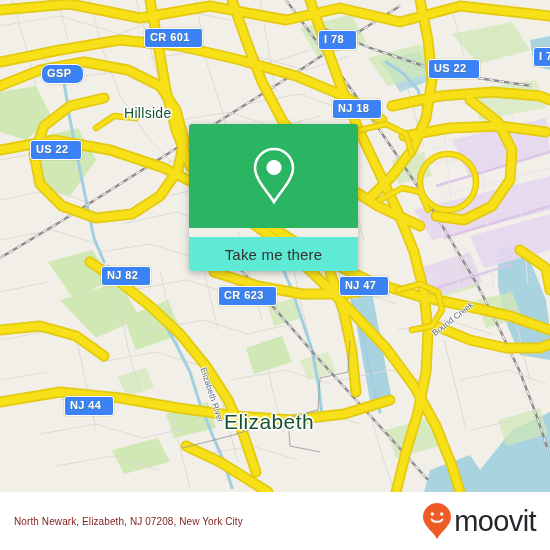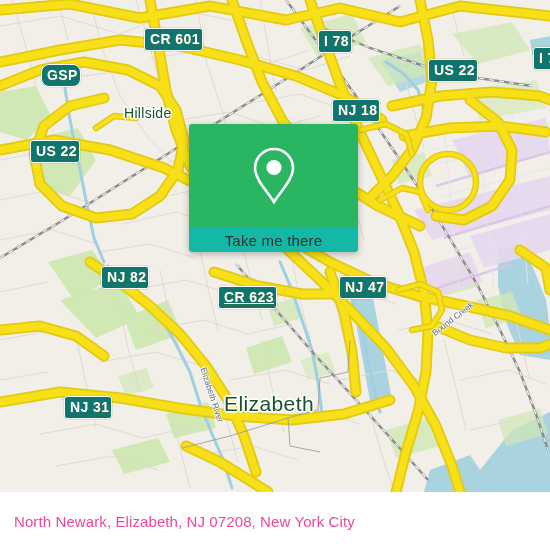--- a/index.html
+++ b/index.html
@@ -8,47 +8,47 @@
 
   
   #map{position:absolute;left:0;top:0;width:550px;height:492px;background:#f2efe9;overflow:hidden;}
   #mapsvg{position:absolute;left:0;top:0;}
 
   
   .plabel{position:absolute;color:#14532d;white-space:nowrap;
     text-shadow:1.6px 0 1px #fff,-1.6px 0 1px #fff,0 1.6px 1px #fff,0 -1.6px 1px #fff,
                 1.2px 1.2px 1px #fff,-1.2px 1.2px 1px #fff,1.2px -1.2px 1px #fff,-1.2px -1.2px 1px #fff;}
   .plabel.town{font-size:14px;letter-spacing:.3px;}
-  .plabel.city{font-size:21px;letter-spacing:.4px;}
+  .plabel.city{font-size:21px;letter-spacing:.4px;margin-top:18px;}
   .wlabel{position:absolute;color:#5d6b86;font-size:8.5px;white-space:nowrap;
     text-shadow:1.2px 0 1px #fff,-1.2px 0 1px #fff,0 1.2px 1px #fff,0 -1.2px 1px #fff;}
 
   
-  .shield{position:absolute;background:#0f766e;border:1.6px solid #fff;border-radius:3px;
-    color:#fff;font-size:14px;font-weight:bold;line-height:1;padding:3px 2px 4px 5px;
+  .shield{position:absolute;background:#3b82f6;border:1.6px solid #fff;border-radius:3px;
+    color:#fff;font-size:11px;font-weight:bold;line-height:1;padding:3px 12px 4px 5px;
     white-space:nowrap;letter-spacing:.4px;
     text-shadow:0.7px 0.7px 0 rgba(120,100,0,.35);
     box-shadow:0 0 0 .5px rgba(150,130,0,.25);}
 
   
   #attrib{position:absolute;left:0;bottom:0;background:rgba(255,255,255,.78);
     font-size:11.5px;color:#3a3a3a;padding:3px 8px 4px 8px;white-space:nowrap;}
 
   
   #card{position:absolute;left:189px;top:124px;width:169px;
     border-radius:3px;overflow:hidden;box-shadow:0 2px 7px rgba(0,0,0,.28);}
   #card-top{height:104px;background:#2ab563;display:flex;align-items:center;justify-content:center;}
-  #card-bottom{height:24px;background:#14b8a6;display:flex;align-items:center;justify-content:center;}
+  #card-bottom{height:34px;background:#5eead4;display:flex;align-items:center;justify-content:center;margin-top:9px;}
   #card-label{font-size:15px;color:#333;letter-spacing:.2px;}
 
   
   #footer{position:absolute;left:0;top:492px;width:550px;height:58px;background:#fff;
     display:flex;align-items:center;justify-content:space-between;padding:0 14px;
     box-sizing:border-box;}
-  #footer-title{font-size:15px;color:#ec4899;letter-spacing:.1px;white-space:nowrap;}
+  #footer-title{font-size:10px;color:#7f1d1d;letter-spacing:.1px;white-space:nowrap;}
   #brand{display:flex;align-items:center;gap:2px;}
   #brand-word{font-size:29px;color:#26252b;letter-spacing:-.6px;line-height:1;}
 </style>
 </head>
 <body>
 
 <div id="app">
 
   <div id="map">
 
@@ -287,35 +287,44 @@
     <div class="wlabel" style="left:430px;top:330px;transform:rotate(-38deg);transform-origin:0 0;">Bound Creek</div>
 
     <div class="shield" style="left:144px;top:28px;">CR 601</div>
     <div class="shield" style="left:318px;top:30px;">I 78</div>
     <div class="shield" style="left:428px;top:59px;">US 22</div>
     <div class="shield" style="left:41px;top:64px;border-radius:8px;">GSP</div>
     <div class="shield" style="left:332px;top:99px;">NJ 18</div>
     <div class="shield" style="left:533px;top:47px;">I 78</div>
     <div class="shield" style="left:30px;top:140px;">US 22</div>
     <div class="shield" style="left:101px;top:266px;">NJ 82</div>
-    <div class="shield" style="left:218px;top:286px;text-decoration:underline;">CR 623</div>
+    <div class="shield" style="left:218px;top:286px;">CR 623</div>
     <div class="shield" style="left:339px;top:276px;">NJ 47</div>
-    <div class="shield" style="left:64px;top:396px;">NJ 31</div>
+    <div class="shield" style="left:64px;top:396px;">NJ 44</div>
 
 
     <div id="card">
       <div id="card-top">
         <svg width="46" height="60" viewBox="0 0 46 60">
           <path d="M23 3 C12.5 3 4 11.5 4 22 C4 33 16 45 23 56 C30 45 42 33 42 22 C42 11.5 33.5 3 23 3 Z" fill="none" stroke="#ffffff" stroke-width="2.6"></path>
           <circle cx="23" cy="21.5" r="7.6" fill="#ffffff"></circle>
         </svg>
       </div>
       <div id="card-bottom">
         <span id="card-label">Take me there</span>
       </div>
     </div>
   </div>
 
   <div id="footer">
     <div id="footer-title">North Newark, Elizabeth, NJ 07208, New York City</div>
+    <div id="brand">
+      <svg width="30" height="38" viewBox="0 0 30 38">
+        <path d="M15 1 C7.3 1 1 7.3 1 15 C1 24 11 29 15 37 C19 29 29 24 29 15 C29 7.3 22.7 1 15 1 Z" fill="#ee5b25"></path>
+        <circle cx="10.3" cy="12" r="1.7" fill="#fff"></circle>
+        <circle cx="19.7" cy="12" r="1.7" fill="#fff"></circle>
+        <path d="M9.6 17.4 C11.6 20.6 18.4 20.6 20.4 17.4" fill="none" stroke="#fff" stroke-width="1.9" stroke-linecap="round"></path>
+      </svg>
+      <span id="brand-word">moovit</span>
+    </div>
   </div>
 
 </div>
 
 </body></html>

